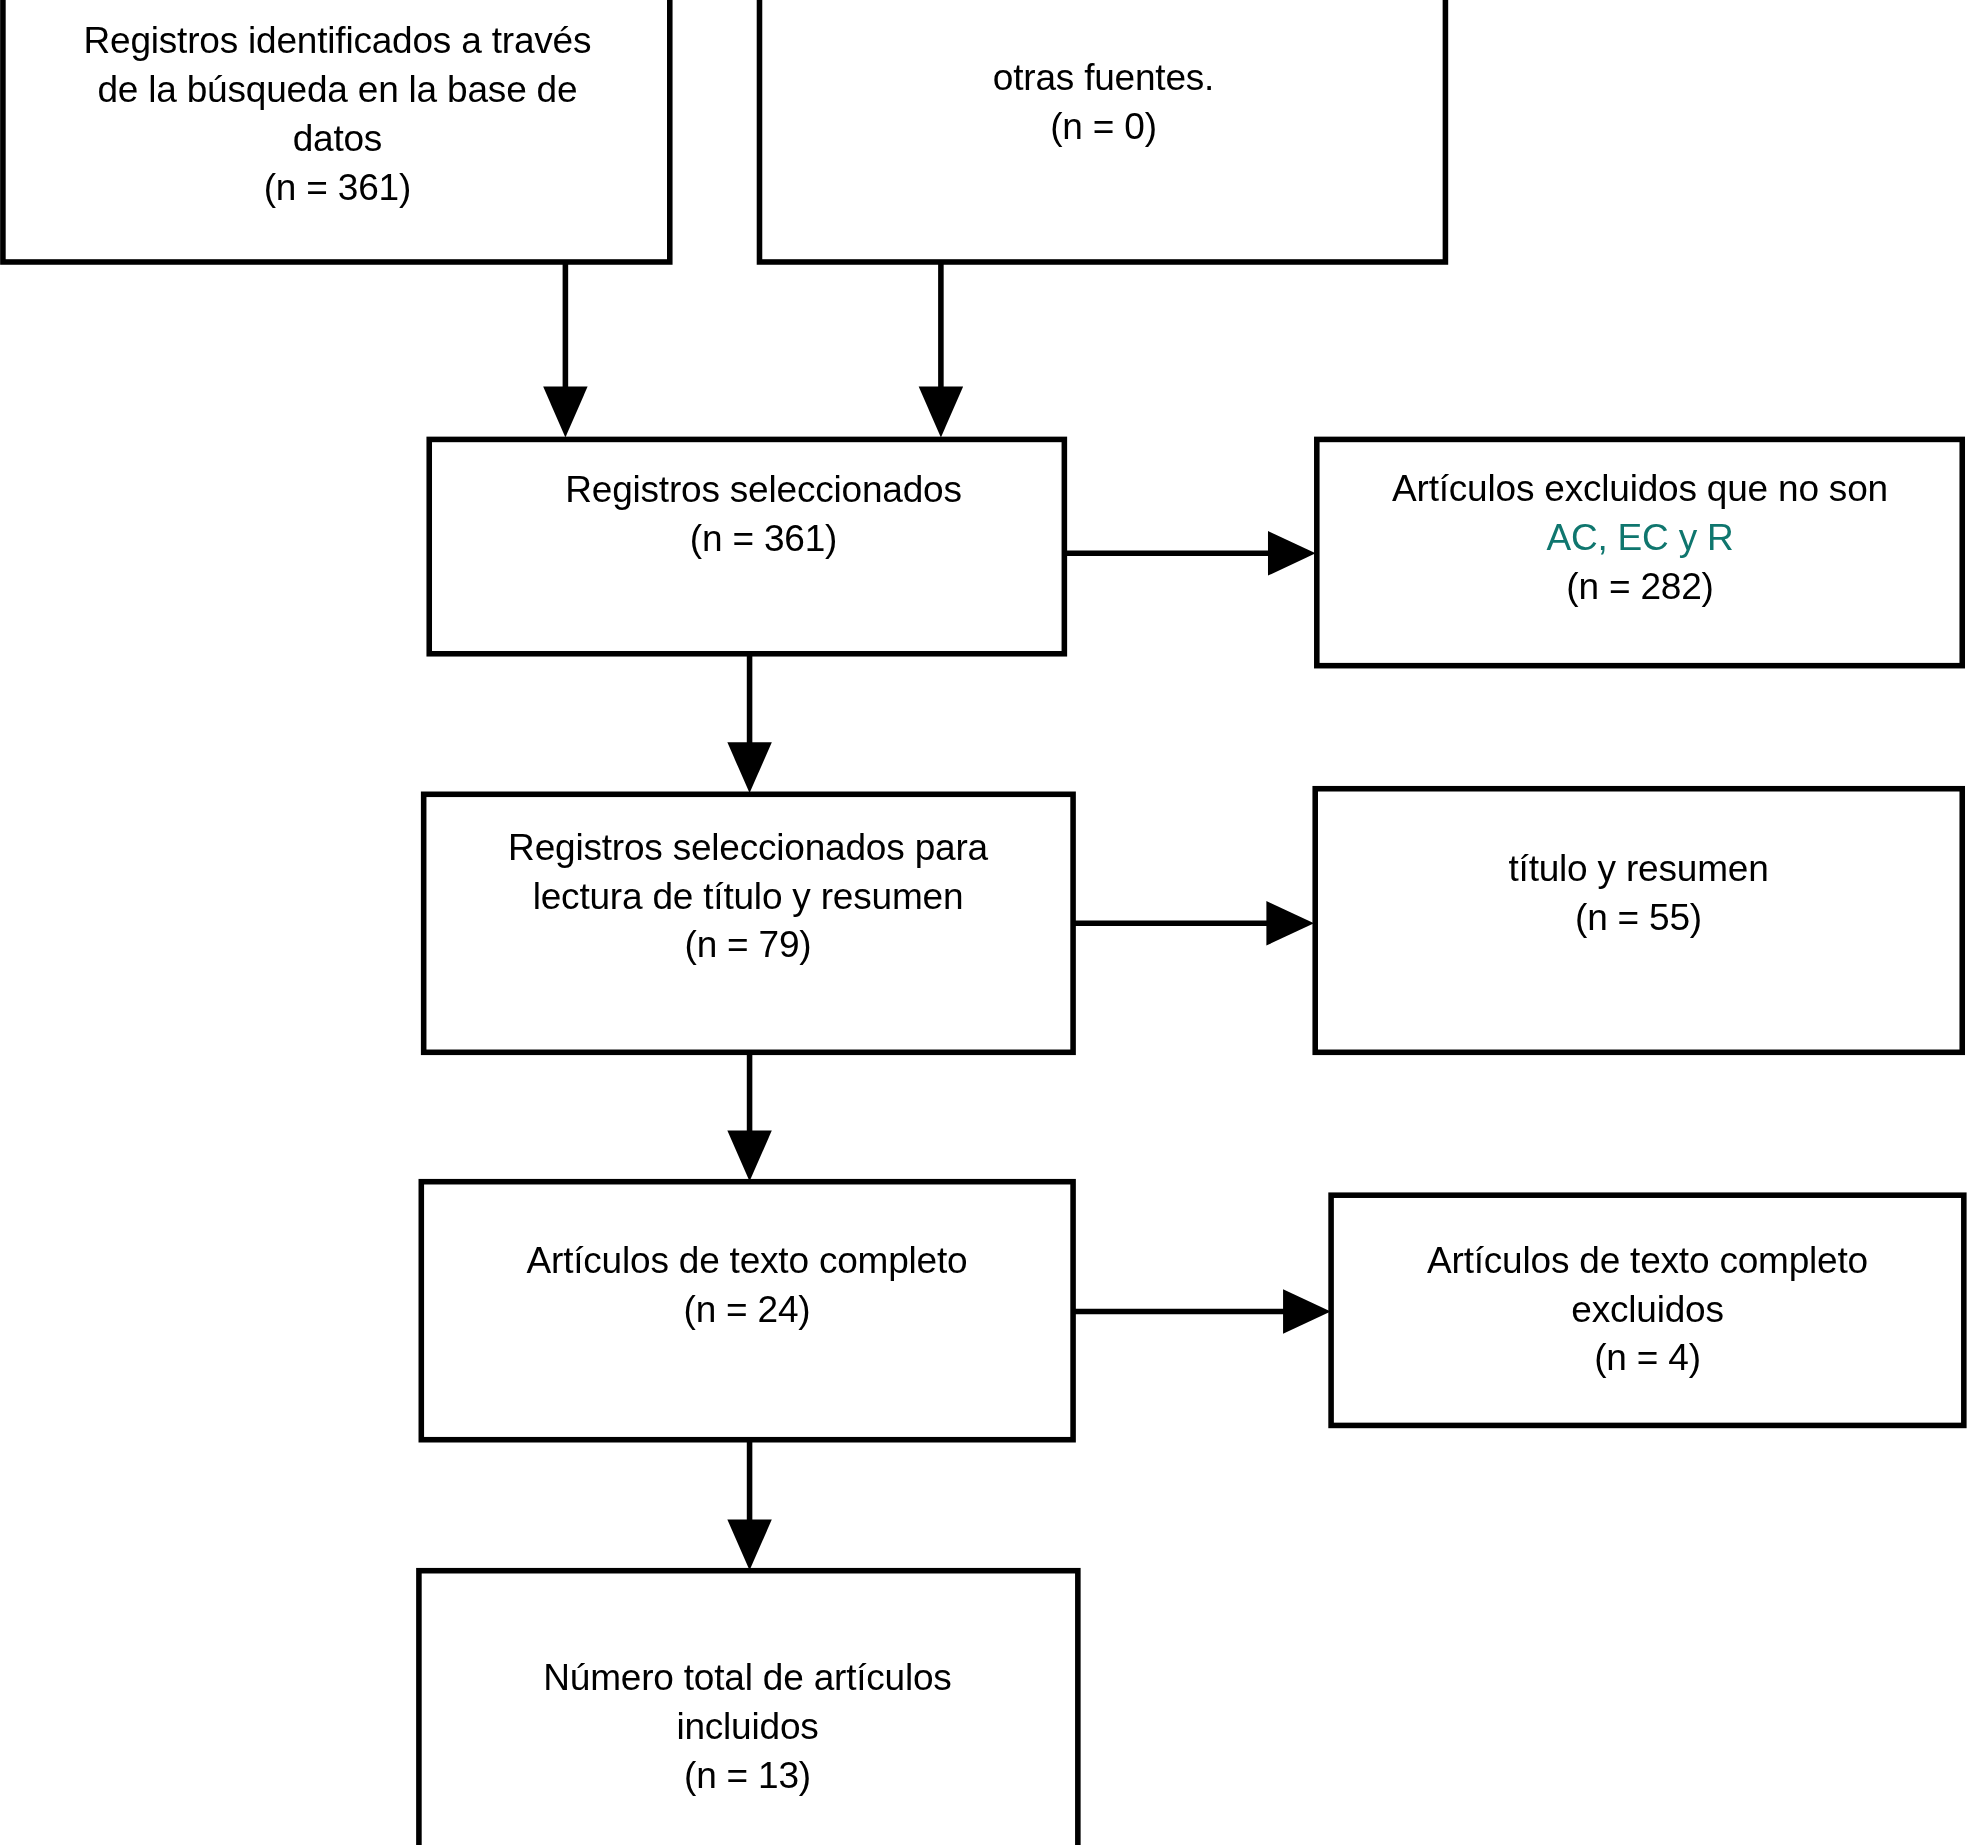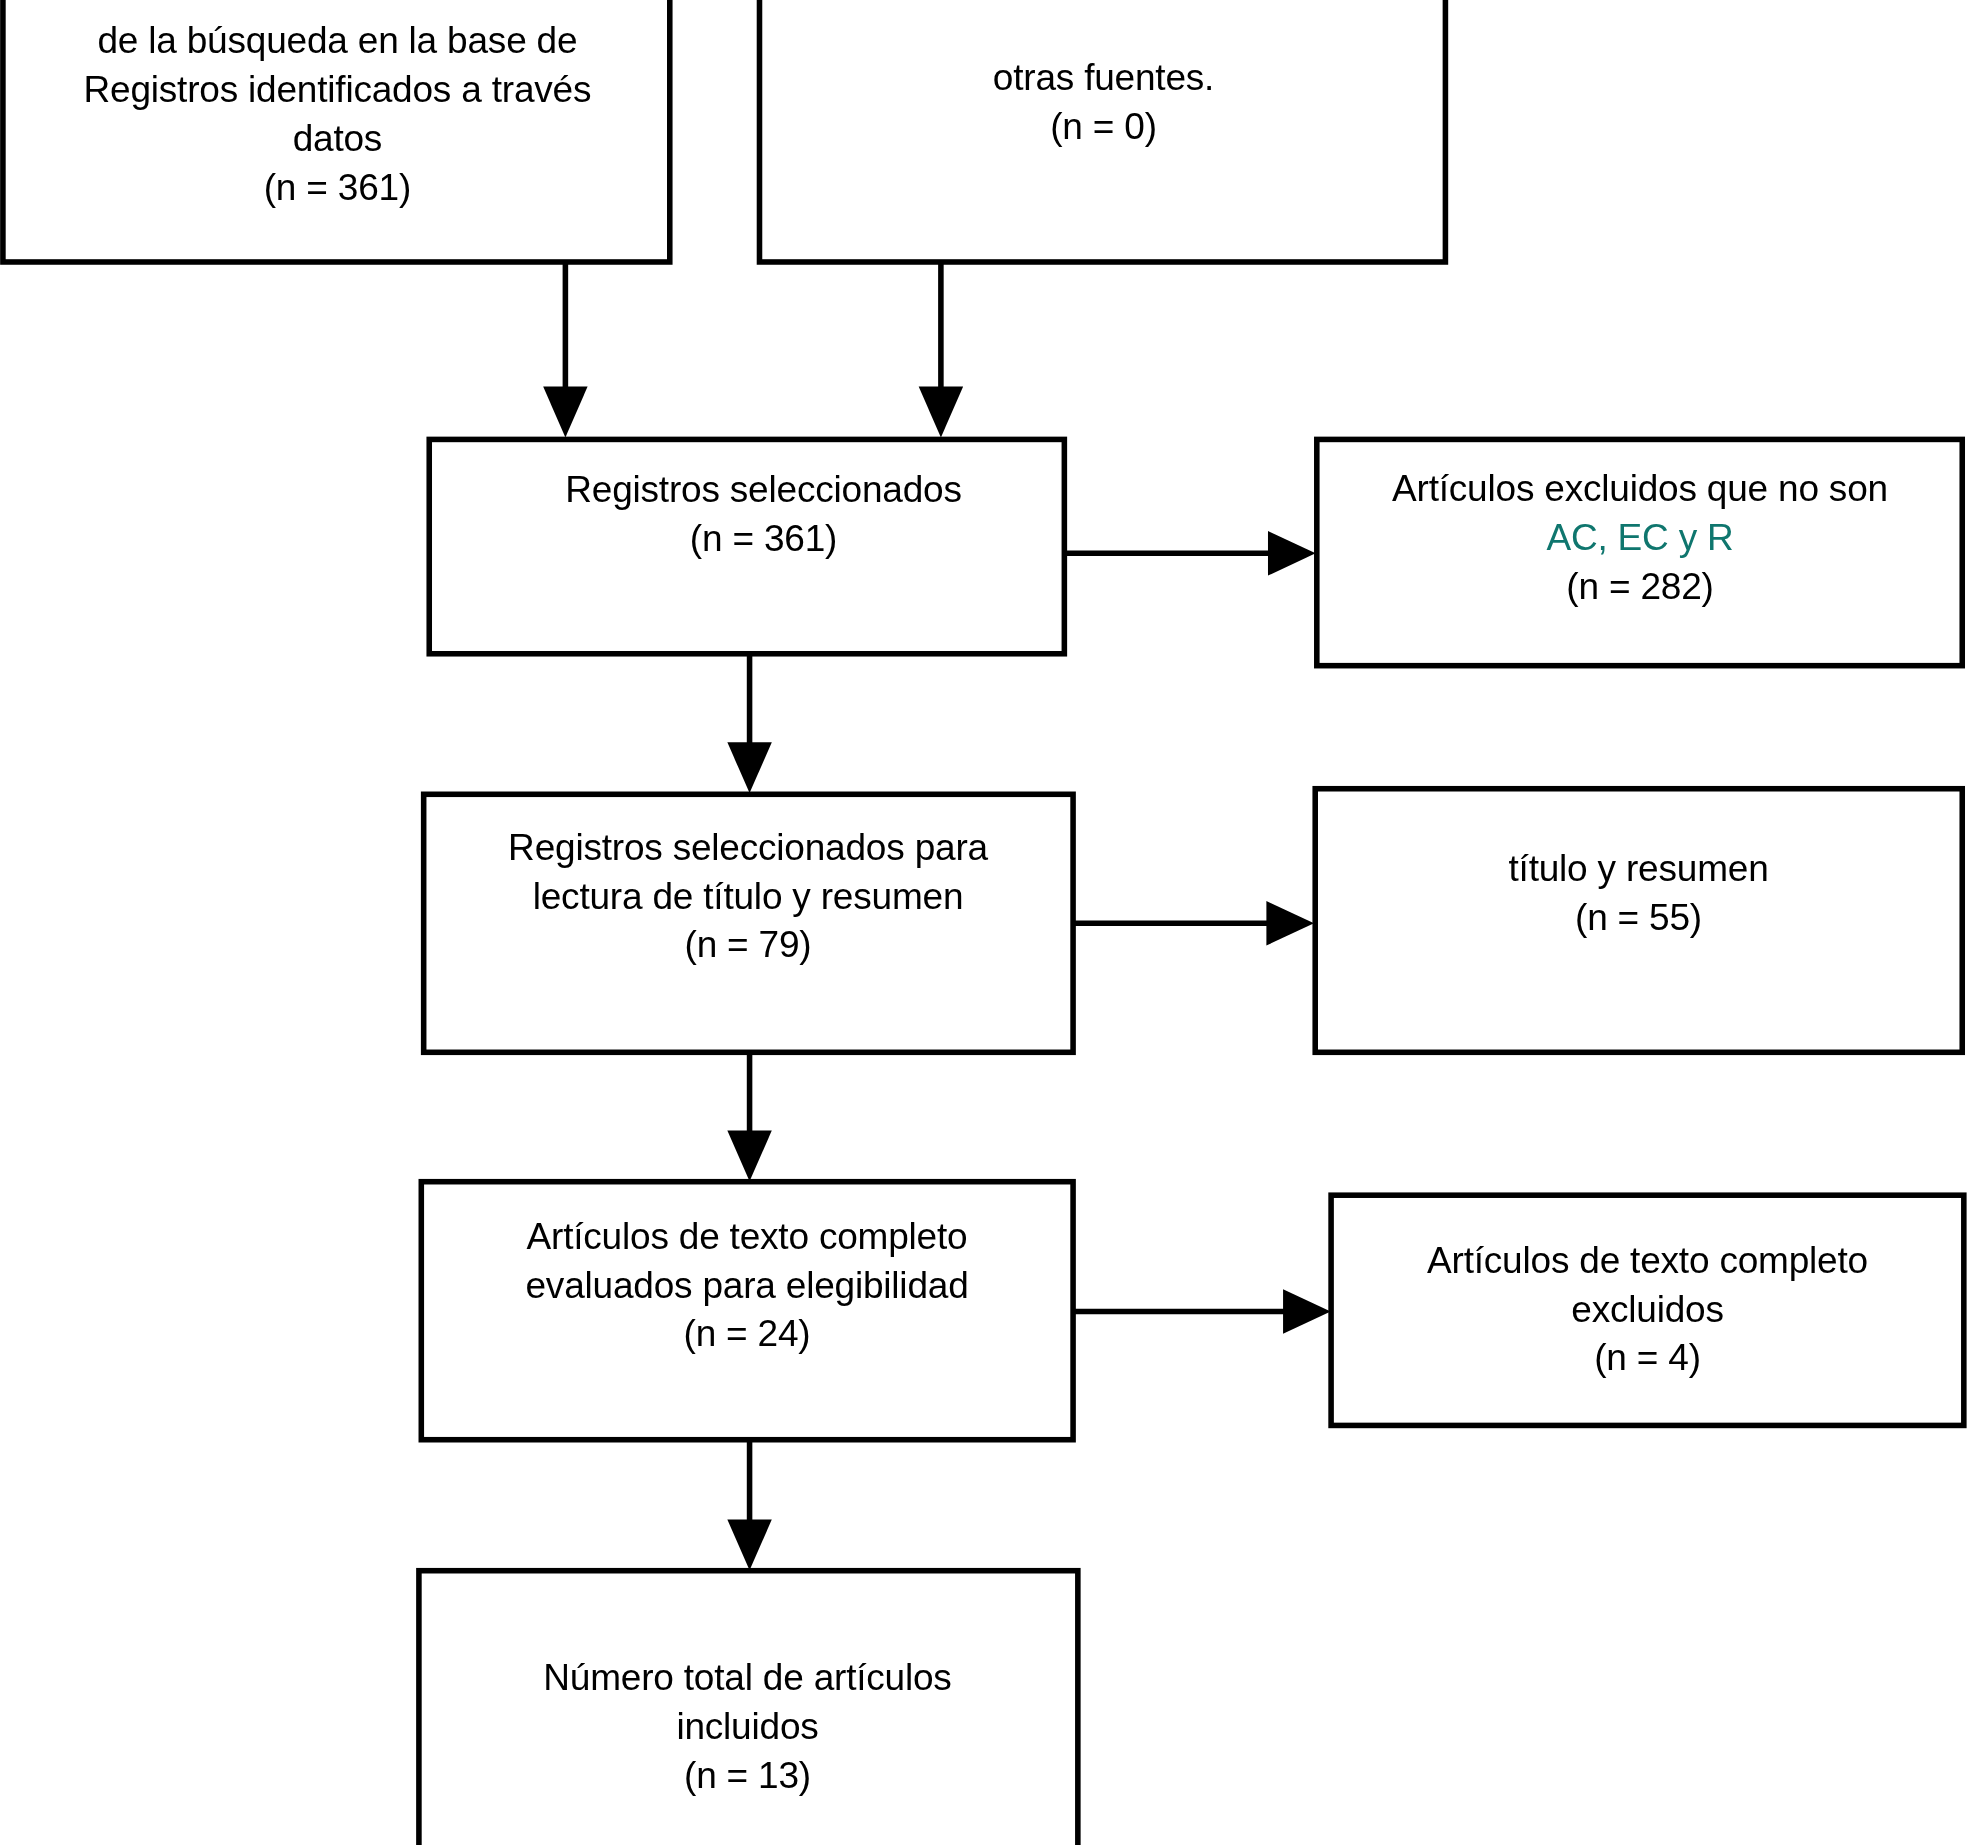--- a/index.html
+++ b/index.html
@@ -126,22 +126,22 @@
     </g>
 
     <g>
       <line class="connector" x1="944" y1="1813" x2="944" y2="1941"></line>
       <polygon class="arrow-head" points="944,1978 916,1914 972,1914"></polygon>
     </g>
 
   </svg>
 
   <div class="box-text" style="left:2.4px; top:-32px; width:670px; height:294px;">
+    <span class="line">Registros identificados a través</span>
     <span class="line">de la búsqueda en la base de</span>
-    <span class="line">Registros identificados a través</span>
     <span class="line">datos</span>
     <span class="line">(n = 361)</span>
   </div>
 
   <div class="box-text" style="left:759px; top:-32px; width:689px; height:270px;">
     <span class="line">otras fuentes.</span>
     <span class="line">(n = 0)</span>
   </div>
 
   <div class="box-text" style="left:446px; top:439px; width:635px; height:151px;">
@@ -161,21 +161,20 @@
     <span class="line">(n = 79)</span>
   </div>
 
   <div class="box-text" style="left:1315px; top:789px; width:647px; height:210px;">
     <span class="line">título y resumen</span>
     <span class="line">(n = 55)</span>
   </div>
 
   <div class="box-text" style="left:421px; top:1182px; width:652px; height:208px;">
     <span class="line">Artículos de texto completo</span>
-    <span class="line">evaluados para elegibilidad</span>
     <span class="line">(n = 24)</span>
   </div>
 
   <div class="box-text" style="left:1331px; top:1195px; width:633px; height:230px;">
     <span class="line">Artículos de texto completo</span>
     <span class="line">excluidos</span>
     <span class="line">(n = 4)</span>
   </div>
 
   <div class="box-text" style="left:418px; top:1628px; width:659px; height:199px;">

